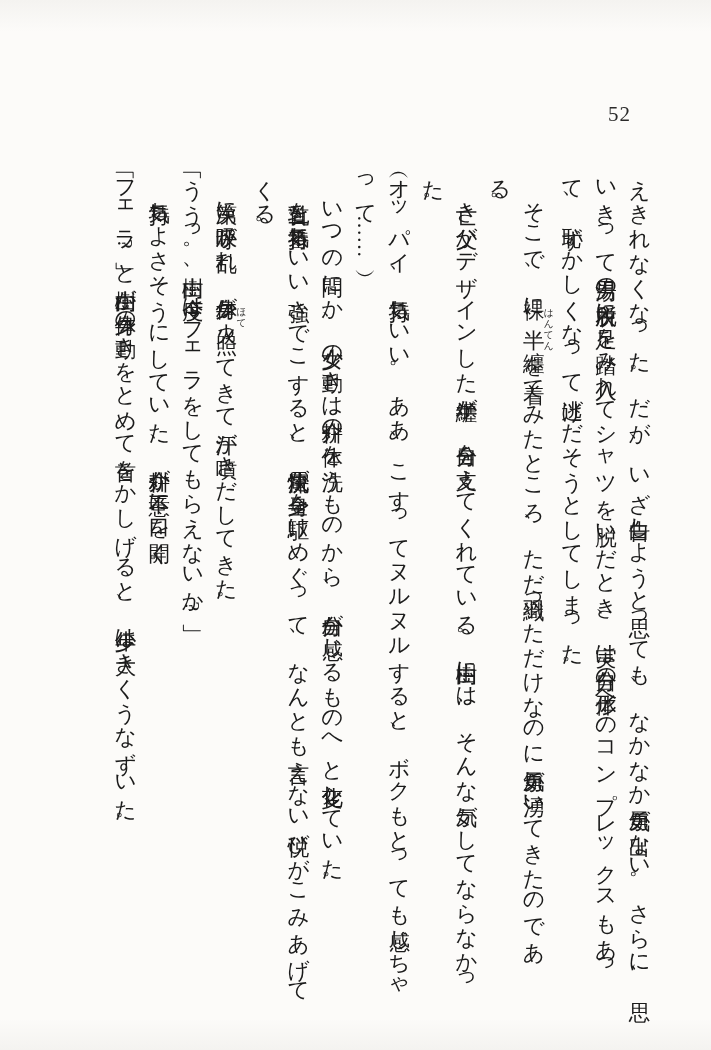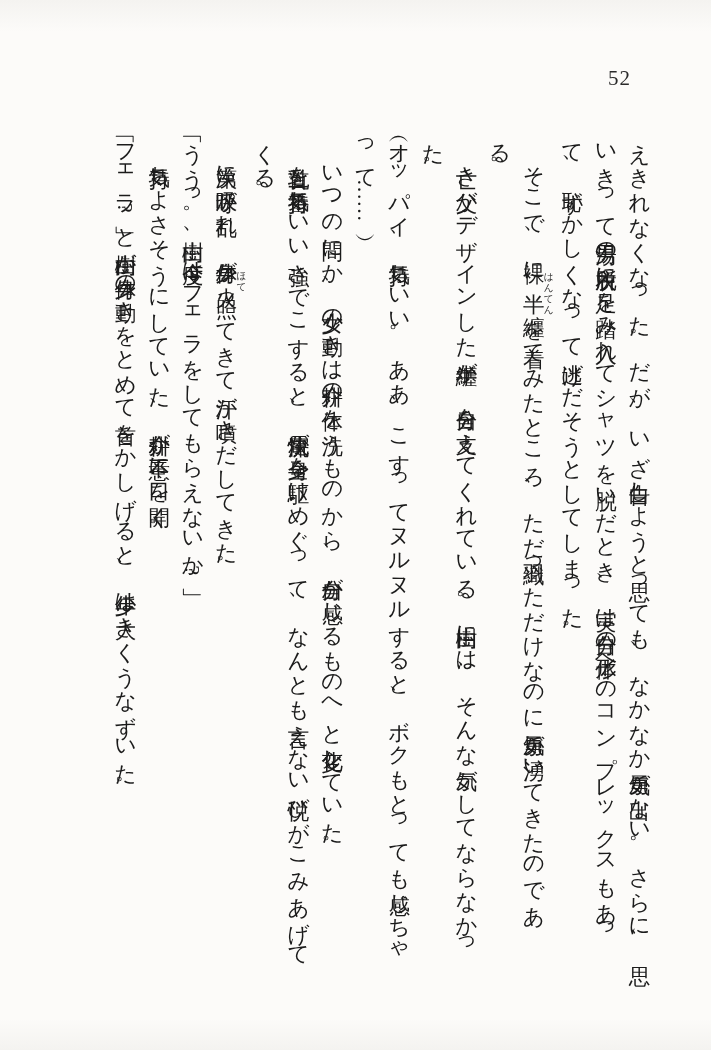--- a/index.html
+++ b/index.html
@@ -10,20 +10,21 @@
     width: 711px;
     height: 1050px;
     position: relative;
     overflow: hidden;
     background: linear-gradient(180deg, #f4f3f0 0%, #fcfbf9 3%, #fcfbf9 97%, #f4f3f0 100%);
     font-family: "Liberation Serif", "DejaVu Serif", serif;
   }
   .page {
     position: absolute;
     inset: 0;
+    margin-top: 36px;
   }
   .page-number {
     position: absolute;
     top: 66px;
     right: 80px;
     font-size: 21px;
     color: #2a2a2a;
     letter-spacing: 1px;
   }
   .body-text {

